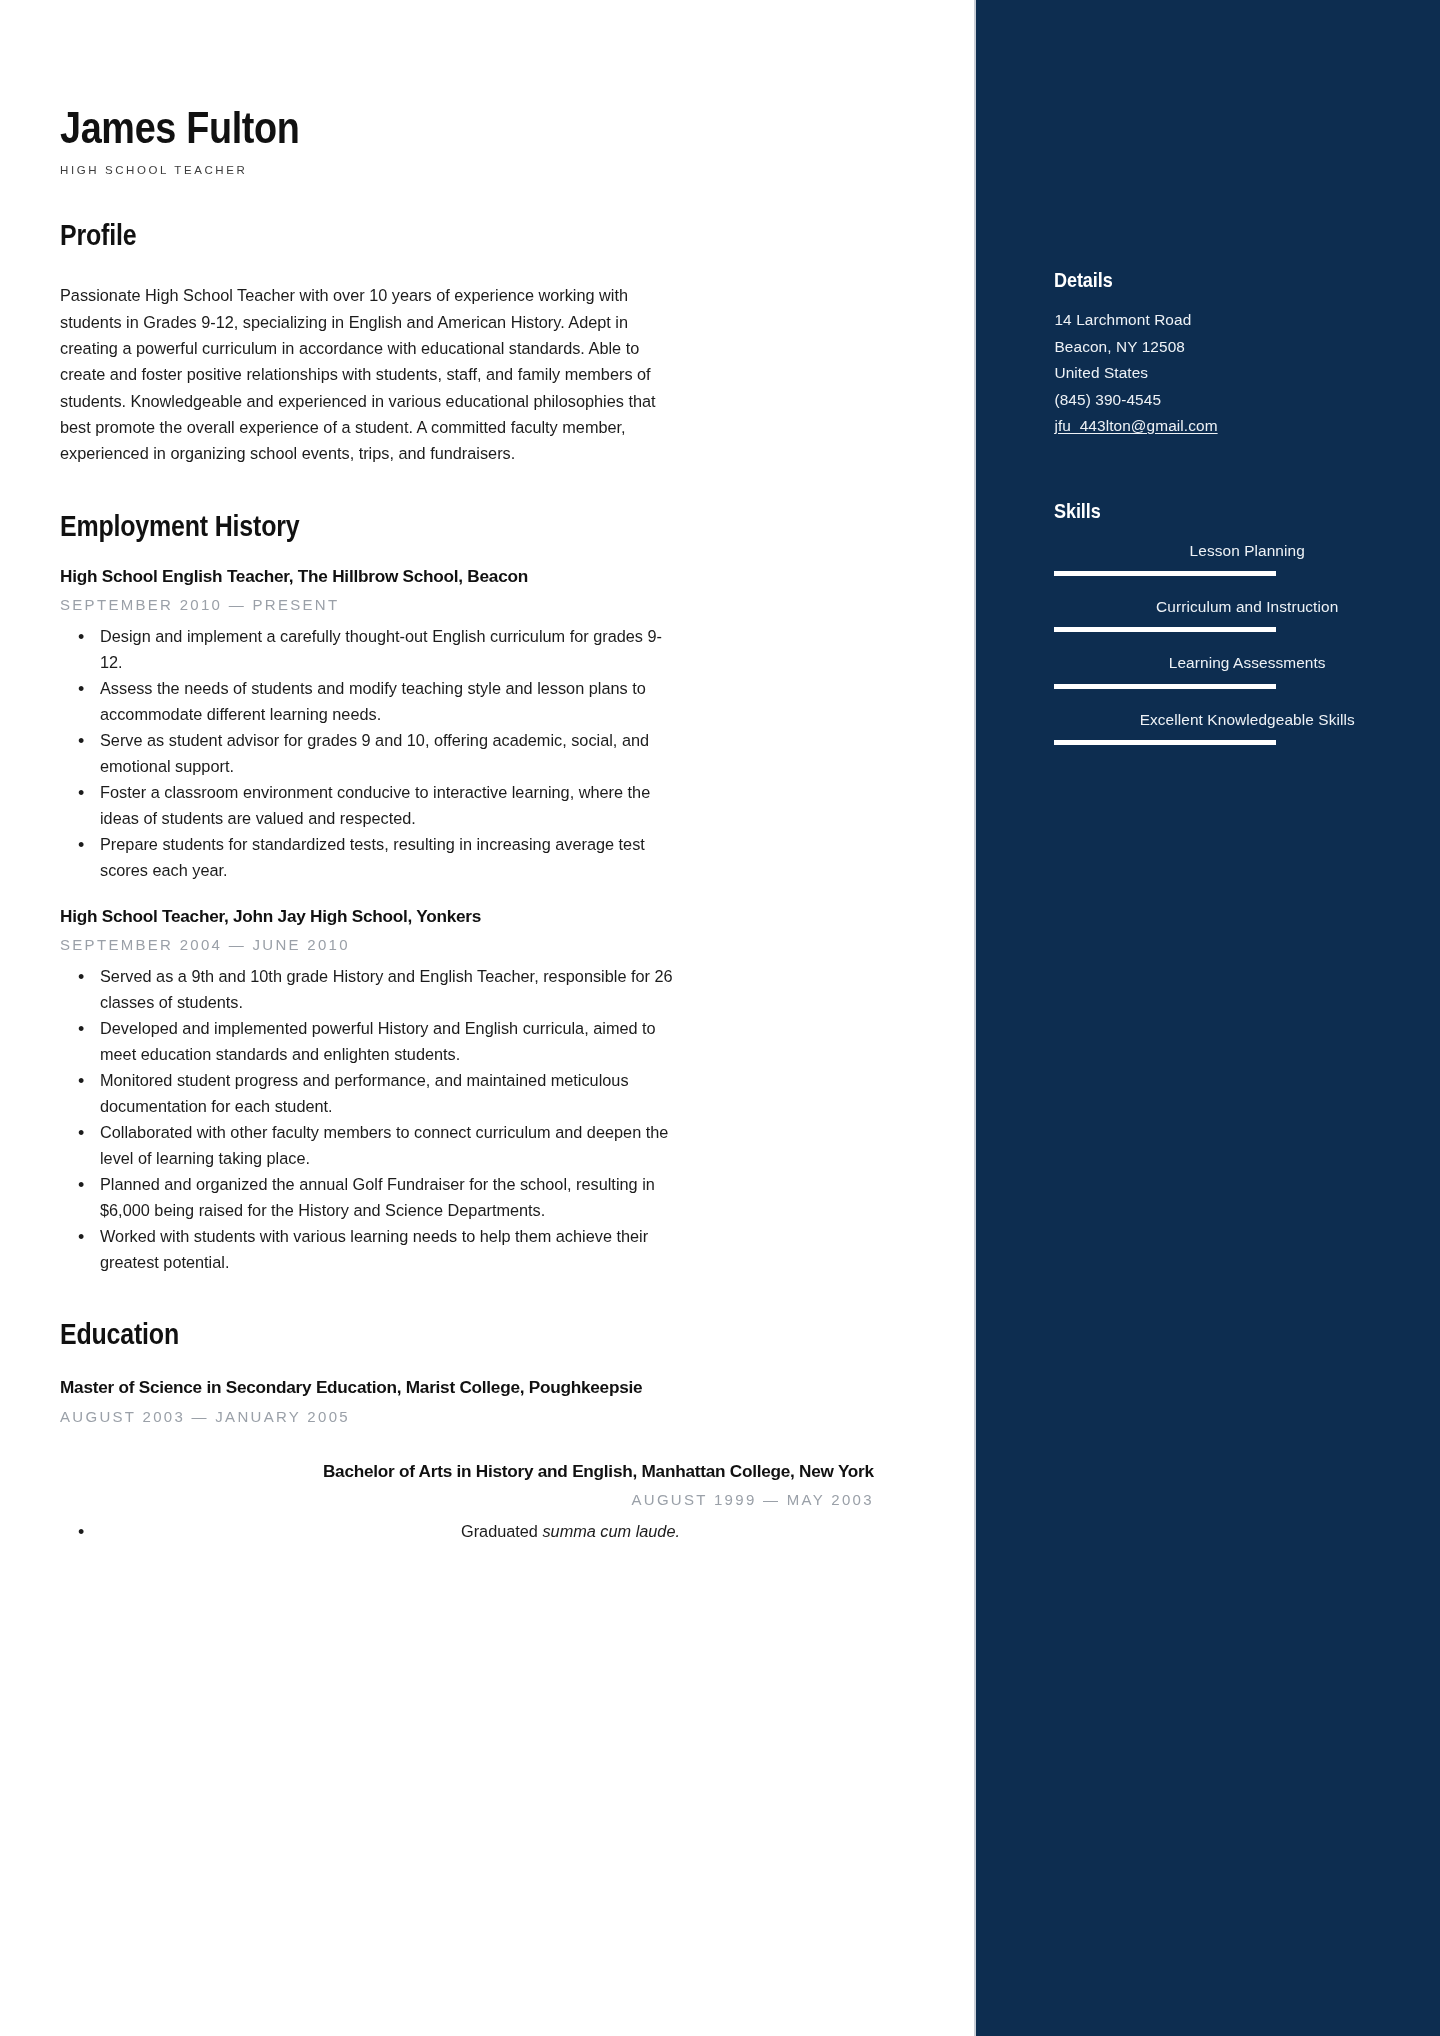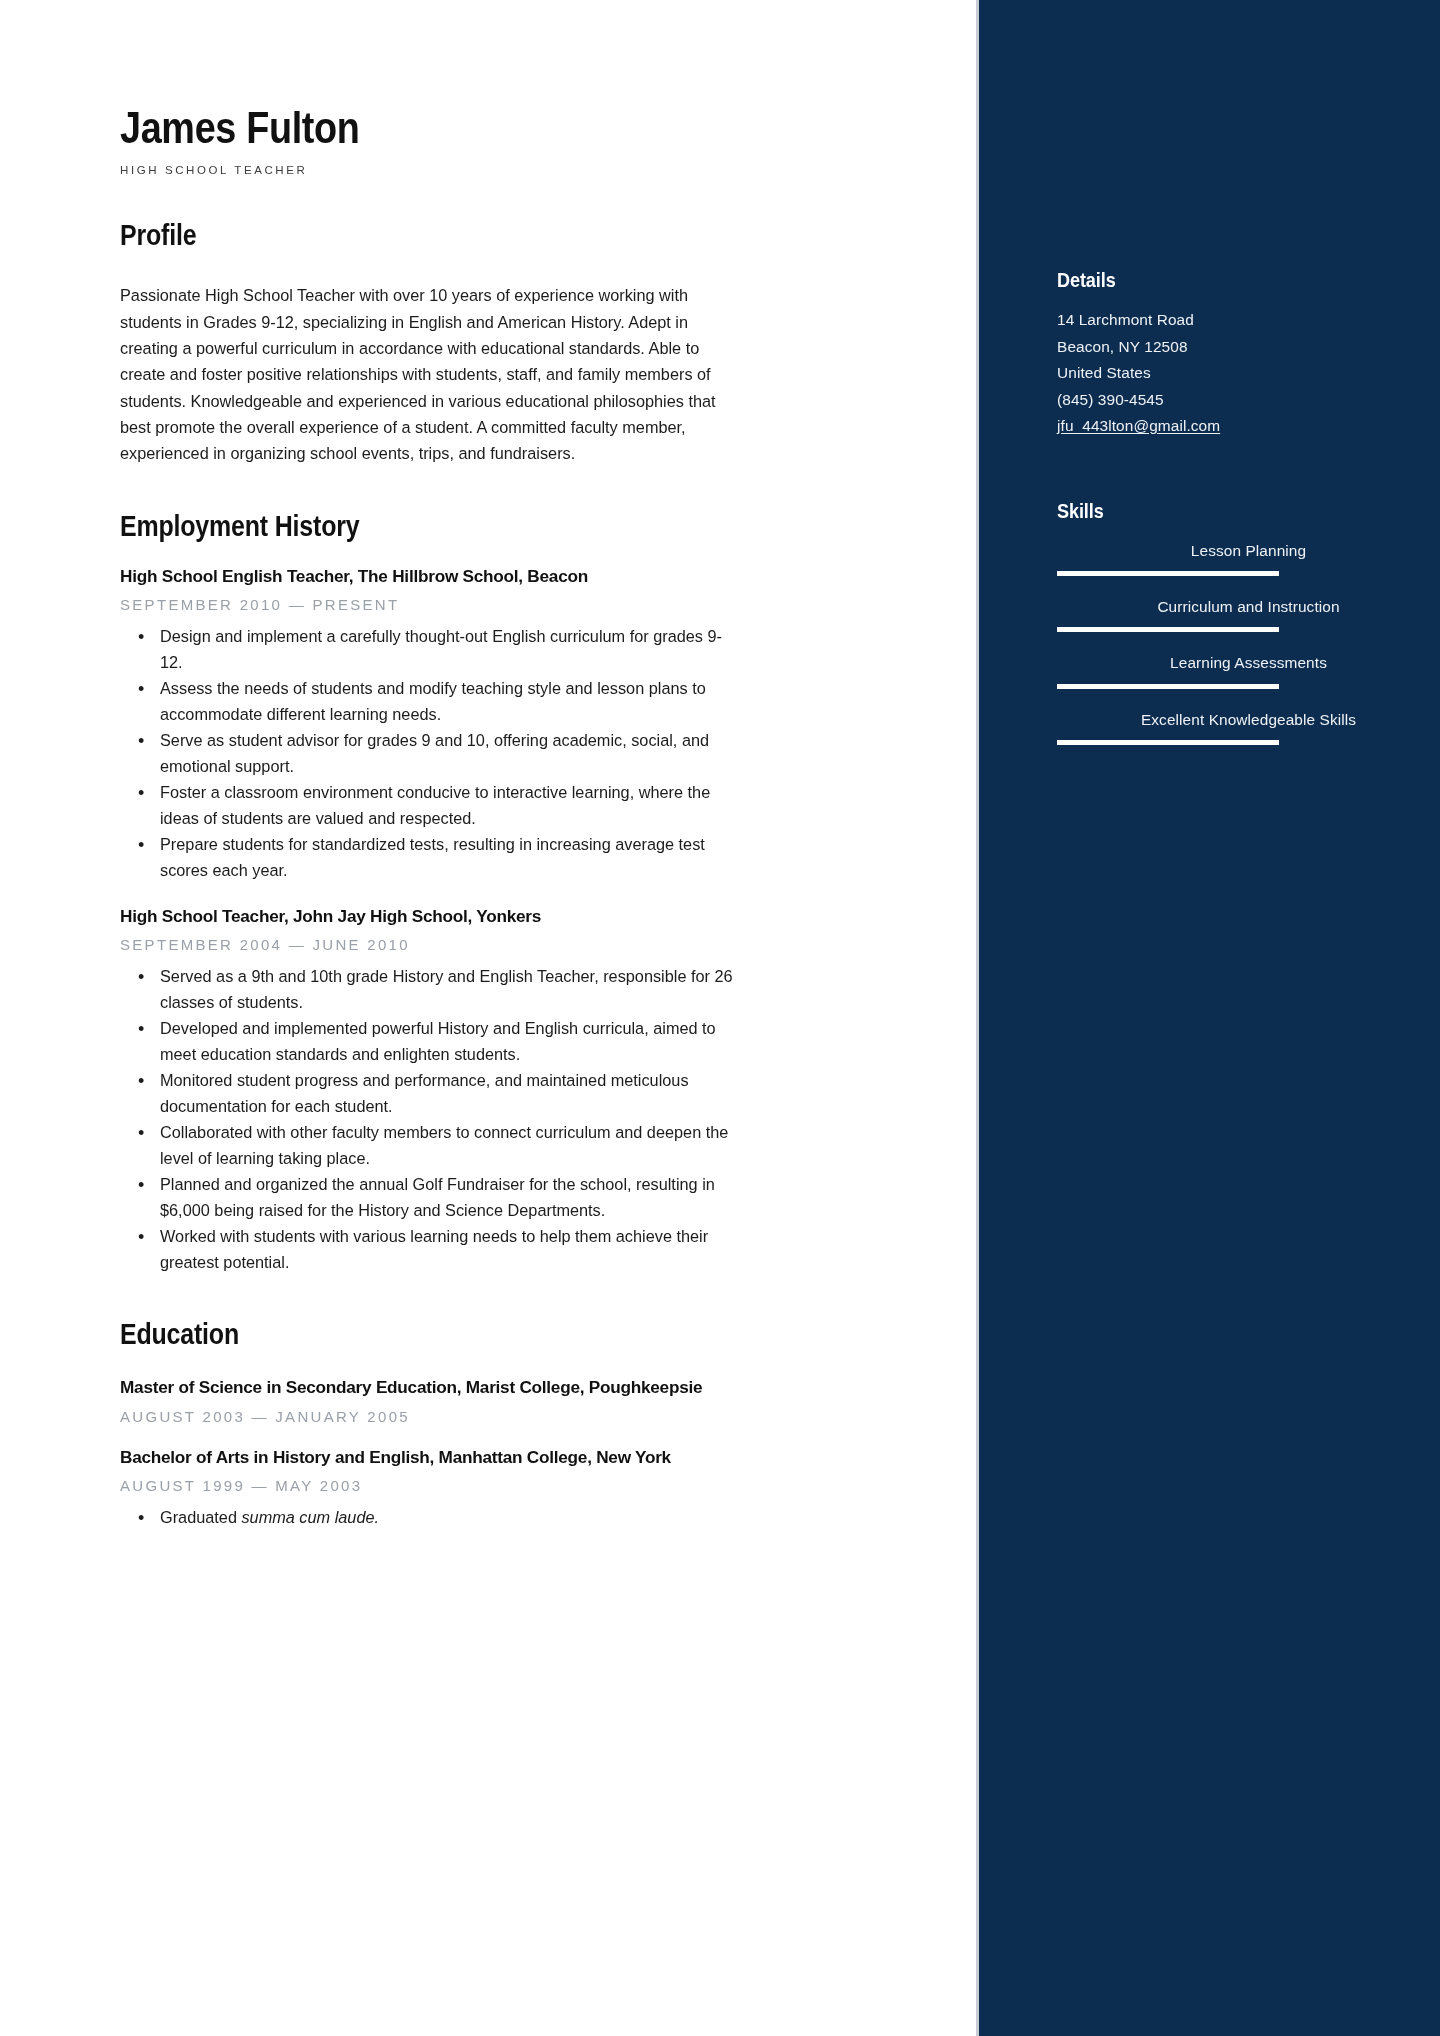--- a/index.html
+++ b/index.html
@@ -20,21 +20,21 @@
     width: 1440px;
     height: 2036px;
     display: flex;
     background: #ffffff;
     position: relative;
   }
 
   
   .main {
     width: 1093px;
-    padding: 104px 100px 0 120px;
+    padding: 104px 100px 0 60px;
     background: #ffffff;
   }
 
   .name {
     font-family: "Liberation Sans Narrow", "Liberation Sans", sans-serif;
     font-size: 45px;
     font-weight: bold;
     letter-spacing: -0.4px;
     color: #111111;
     line-height: 1.05;
@@ -119,21 +119,21 @@
     position: absolute;
     left: -22px;
     top: -1px;
     font-size: 18px;
     color: #1c1c1c;
   }
 
   .bullets li em { font-style: italic; }
 
   .edu-block { margin-top: 25px; }
-  .edu-block.second { margin-top: 21px; }
+  .edu-block.second { margin-top: 35px; text-align: right; }
 
   
   .sidebar-edge {
     width: 3px;
     background: #c9ced6;
     height: 2036px;
   }
 
   .sidebar {
     width: 520px;

